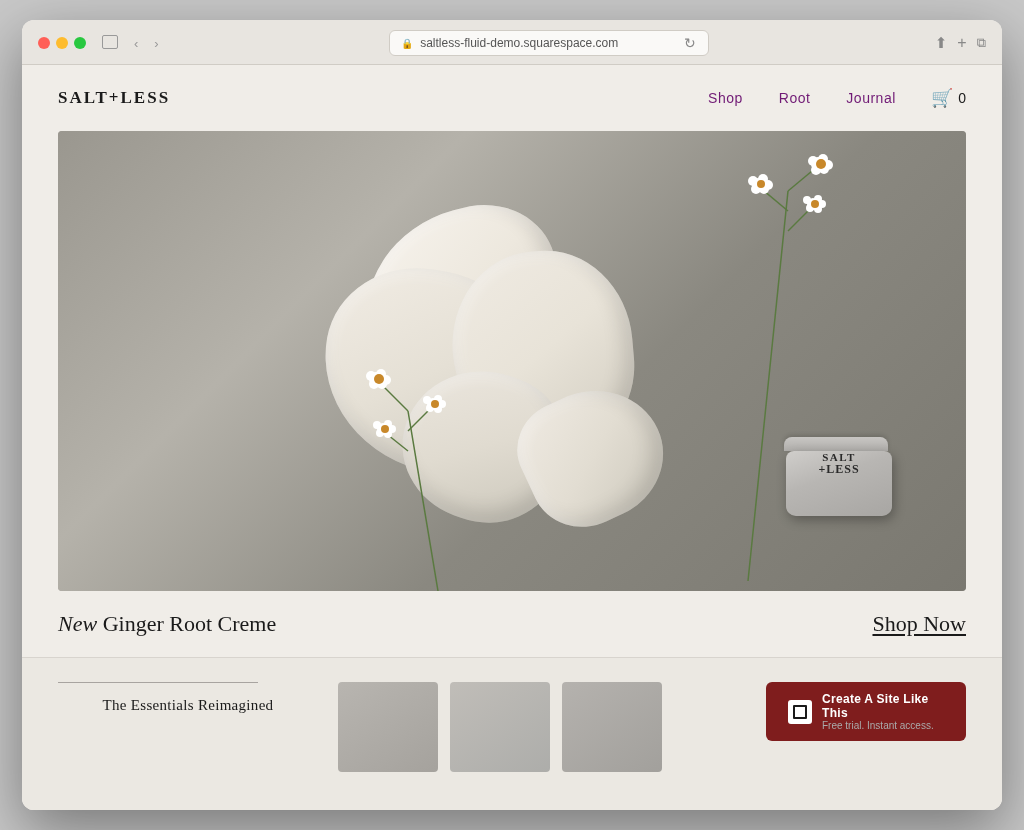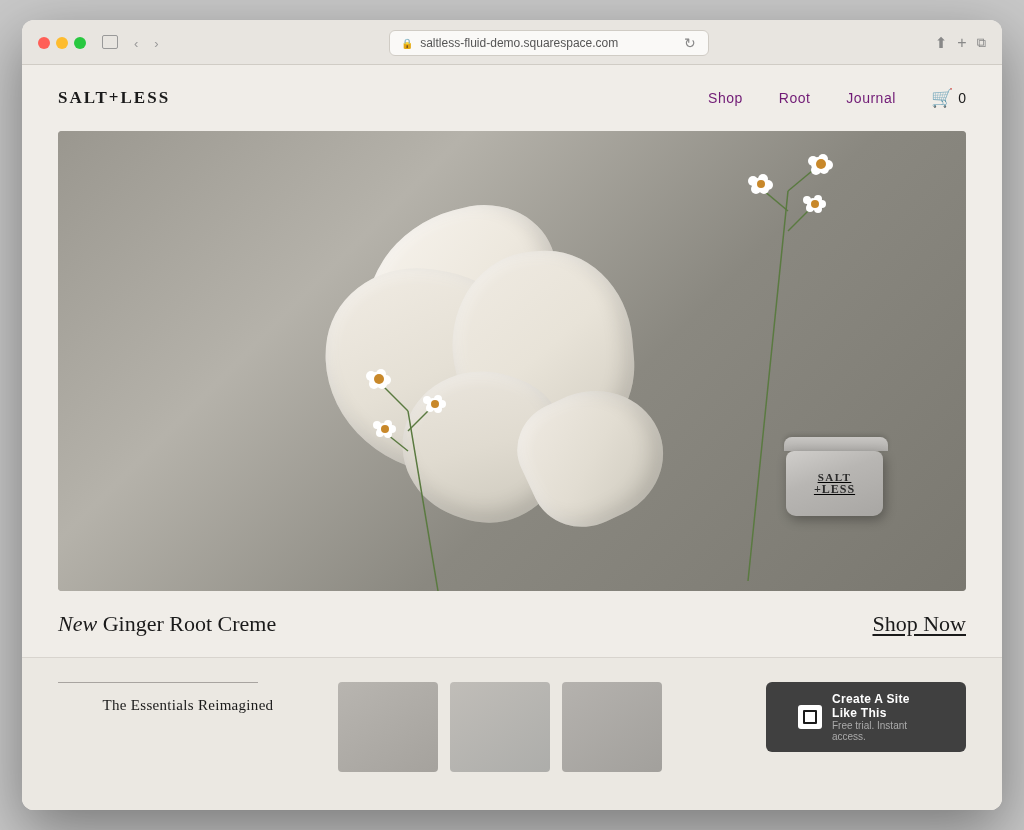--- a/index.html
+++ b/index.html
@@ -248,30 +248,28 @@
     
     .product-jar {
       position: absolute;
       bottom: 60px;
       right: 80px;
       width: 100px;
       height: 80px;
     }
 
     .jar-body {
-      width: 97px;
+      width: 106px;
       height: 65px;
       background: linear-gradient(160deg, #d0cecb 0%, #b8b6b3 40%, #a8a6a3 100%);
       border-radius: 8px 8px 10px 10px;
       position: relative;
       display: flex;
-      align-items: center;
       justify-content: center;
       box-shadow: 2px 4px 12px rgba(0,0,0,0.3);
-      text-decoration: underline;
     }
 
     .jar-lid {
       width: 104px;
       height: 14px;
       background: linear-gradient(180deg, #c8c6c3 0%, #b0aeab 100%);
       border-radius: 8px 8px 0 0;
       position: absolute;
       top: -14px;
       left: -2px;
@@ -392,23 +390,23 @@
 
     .thumb-3 {
       background: linear-gradient(145deg, #b5b2ae 0%, #a2a09c 100%);
     }
 
     
     .ss-badge {
       position: absolute;
       bottom: 44px;
       right: 36px;
-      background: #404040;
+      background: #7f1d1d;
       color: white;
-      padding: 10px 32px;
+      padding: 10px 22px;
       border-radius: 6px;
       display: flex;
       align-items: center;
       gap: 10px;
       cursor: pointer;
       width: 200px;
     }
 
     .ss-logo {
       width: 24px;

